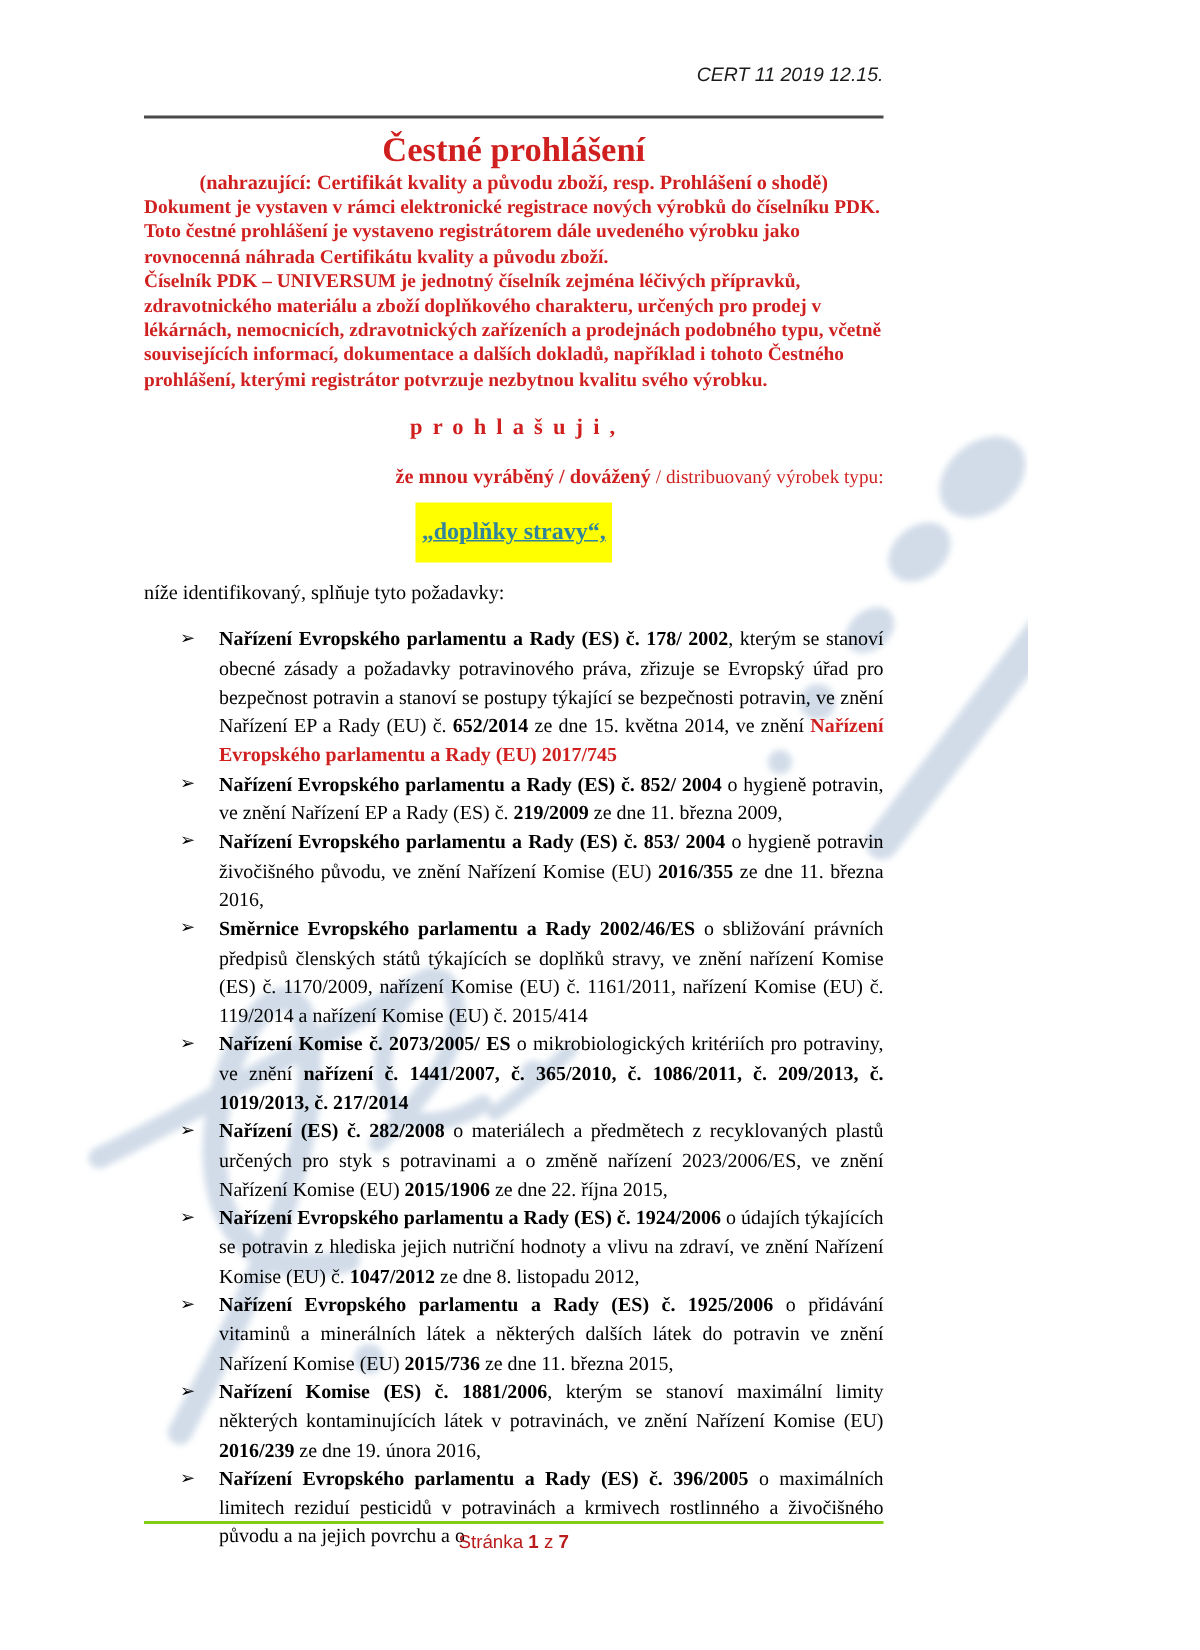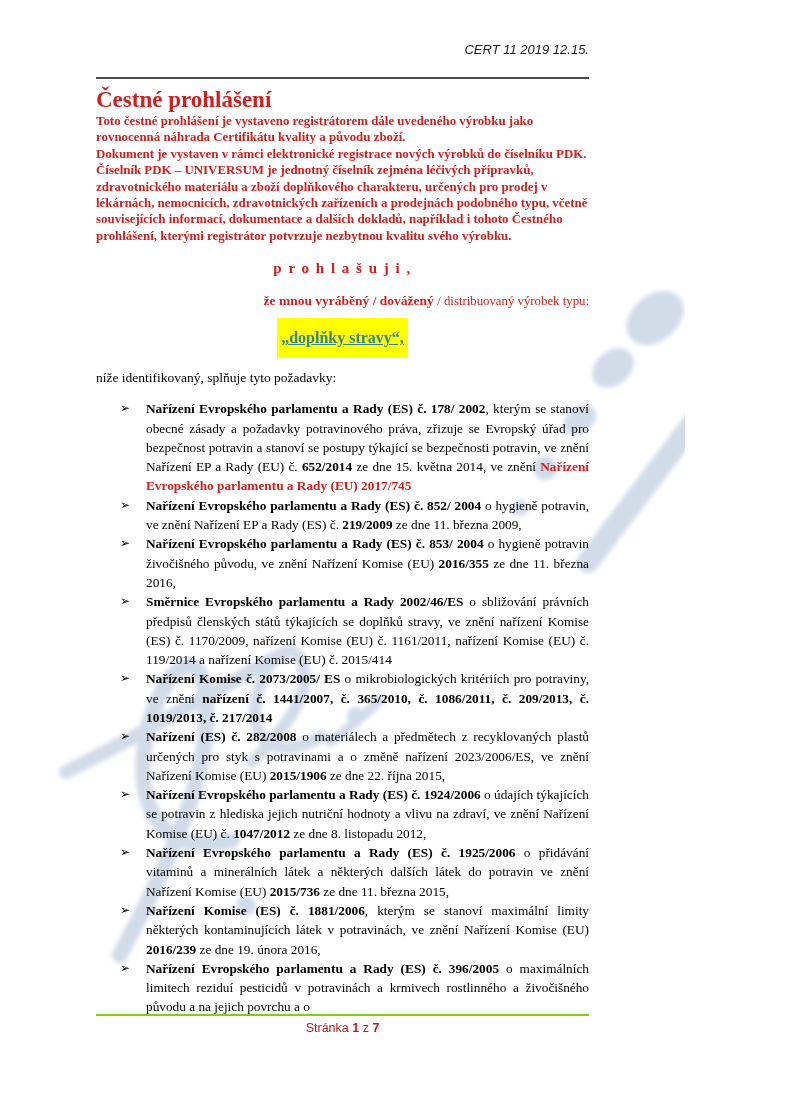--- a/index.html
+++ b/index.html
@@ -25,21 +25,21 @@
     font-size:13px;
     color:#1a1a1a;
   }
   .top-rule{
     margin-top:20px;
     border-top:2px solid #4a4a4a;
     height:0;
   }
   .title{
     margin-top:8px;
-    text-align:left;
+    text-align:center;
     font-size:23px;
     font-weight:bold;
     color:var(--red);
   }
   .subtitle{
     margin-top:1px;
     text-align:center;
     font-size:13.5px;
     font-weight:bold;
     color:var(--red);
@@ -160,23 +160,24 @@
     </g>
   </svg>
 
   <div class="content">
 
     <div class="doc-ref">CERT 11 2019 12.15.</div>
 
     <div class="top-rule"></div>
 
     <div class="title">Čestné prohlášení</div>
-
+    <div class="subtitle">(nahrazující: Certifikát kvality a původu zboží, resp. Prohlášení o shodě)</div>
+
+    <p class="pre-par">Dokument je vystaven v rámci elektronické registrace nových výrobků do číselníku PDK.</p>
     <p class="pre-par">Toto čestné prohlášení je vystaveno registrátorem dále uvedeného výrobku jako rovnocenná náhrada Certifikátu kvality a původu zboží.</p>
-    <p class="pre-par">Dokument je vystaven v rámci elektronické registrace nových výrobků do číselníku PDK.</p>
     <p class="pre-par">Číselník PDK – UNIVERSUM je jednotný číselník zejména léčivých přípravků, zdravotnického materiálu a zboží doplňkového charakteru, určených pro prodej v lékárnách, nemocnicích, zdravotnických zařízeních a prodejnách podobného typu, včetně souvisejících informací, dokumentace a dalších dokladů, například i tohoto Čestného prohlášení, kterými registrátor potvrzuje nezbytnou kvalitu svého výrobku.</p>
 
 
     <div class="declare-word">p r o h l a š u j i ,</div>
 
     <div class="product-line">
       <span class="b">že mnou vyráběný / dovážený </span><span class="reg"> / distribuovaný výrobek typu:</span>
     </div>
 
     <div class="product-type-wrap">

